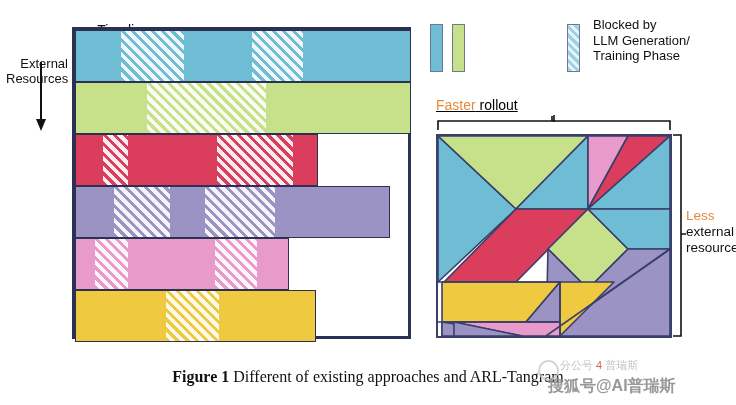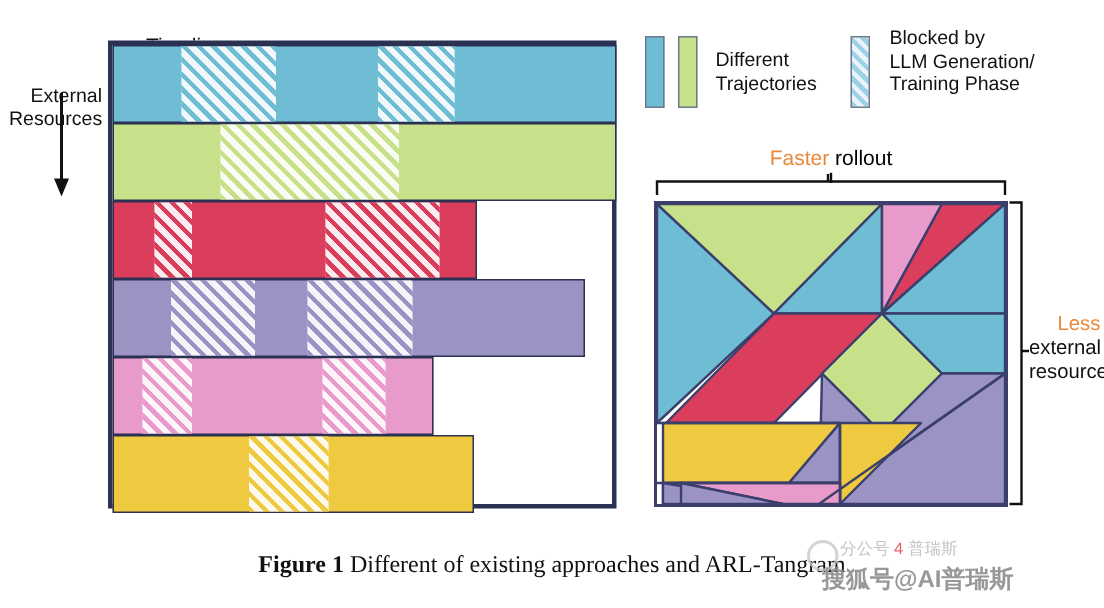--- a/index.html
+++ b/index.html
@@ -34,24 +34,24 @@
   .legend{position:absolute;left:425px;top:8px;width:311px;height:74px;}
   .lg-sw{position:absolute;border:1px solid #6b7a8f;box-sizing:border-box;}
   .lg-txt{position:absolute;font-size:13px;line-height:15.5px;color:#111;}
 
   
   .tangram{position:absolute;left:436px;top:134px;width:236px;height:204px;
     border:2px solid #3a3f6b;box-sizing:border-box;background:#fff;}
   .tangram svg{display:block;}
 
   .bracket{position:absolute;}
-  .faster-lbl{position:absolute;left:436px;top:97px;width:236px;text-align:center;font-size:14px;}
+  .faster-lbl{position:absolute;left:436px;top:97px;width:236px;text-align:left;font-size:14px;text-decoration:underline;}
   .faster-lbl .hi{color:#E8883A;}
   .less-lbl{position:absolute;left:686px;top:208px;width:50px;font-size:13.5px;line-height:16px;color:#111;}
-  .less-lbl .hi{color:#E8883A;margin-left:19px;}
+  .less-lbl .hi{color:#E8883A;}
 
   
   .wm{position:absolute;pointer-events:none;}
   .wm1{left:560px;top:358px;font-size:11px;color:#b9b9b9;opacity:.85;white-space:nowrap;}
   .wm2{left:548px;top:376px;font-size:16px;color:#8d8d8d;opacity:.9;white-space:nowrap;font-weight:bold;}
   .wm-ring{position:absolute;left:538px;top:360px;width:17px;height:17px;border-radius:50%;
            border:2px solid #c9c9c9;opacity:.8;}
   .wm-red{color:#d94a3d;}
 </style>
 </head>
@@ -72,22 +72,20 @@
 Resources</span>
   </div>
   <svg class="bracket" style="left:34px;top:62px" width="14" height="70">
     <line x1="7" y1="0" x2="7" y2="58" stroke="#111" stroke-width="2"></line>
     <polygon points="2,57 12,57 7,69" fill="#111"></polygon>
   </svg>
 
   <div class="legend">
     <div class="lg-sw" style="left:5px;top:16px;width:13px;height:48px;background:#6FBDD4"></div>
     <div class="lg-sw" style="left:27px;top:16px;width:13px;height:48px;background:#C7E08A"></div>
-    <div class="lg-txt" style="left:52px;top:24px;width:86px;white-space:pre-line">Different
-Trajectories</div>
 
     <div class="lg-sw" style="left:142px;top:16px;width:13px;height:48px;background:#E9F4FA;
          background-image:repeating-linear-gradient(45deg,#9DD2E6 0 3px,#E9F4FA 3px 6px);"></div>
     <div class="lg-txt" style="left:168px;top:9px;width:150px;white-space:pre-line">Blocked by
 LLM Generation/
 Training Phase</div>
   </div>
 
   <div class="panel-left" id="panel-left">
       <div class="bar" style="top: 0px; height: 52px; width: 336px; background: rgb(111, 189, 212);">

